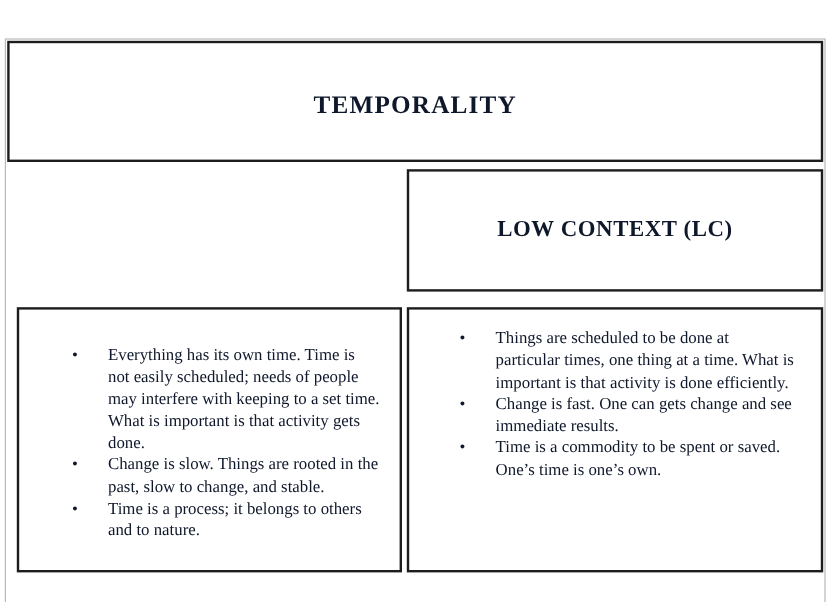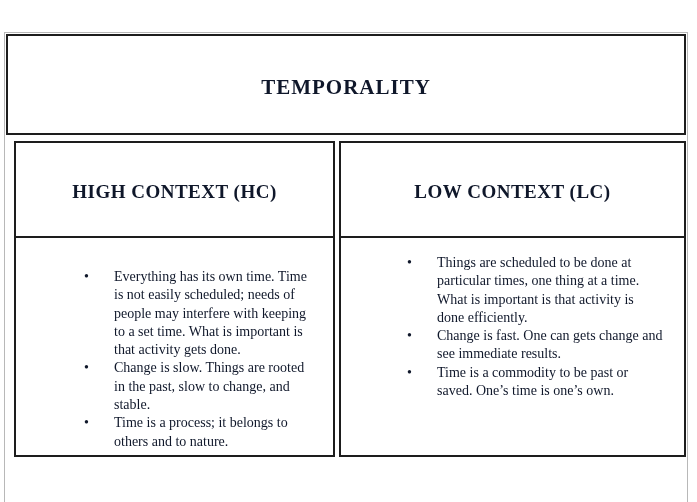--- a/index.html
+++ b/index.html
@@ -63,23 +63,22 @@
   }
   .header-left, .content-left {
     left: 14px;
     width: 321px;
   }
   .header-right, .content-right {
     left: 339px;
     width: 347px;
   }
   .content-box {
-    top: 208px;
+    top: 228px;
     height: 221px;
-    padding-left: 24px;
   }
   .content-box ul {
     list-style: none;
     margin: 0;
   }
   .content-left ul {
     padding: 30px 16px 0 44px;
   }
   .content-right ul {
     padding: 16px 20px 0 42px;
@@ -102,37 +101,34 @@
 <body>
 
 <div class="page">
 
   <div class="frame"></div>
 
   <div class="box title-box">
     <h1>TEMPORALITY</h1>
   </div>
 
-  <div class="box header-box header-left">
-    <h2>HIGH CONTEXT (HC)</h2>
-  </div>
 
   <div class="box content-box content-left">
     <ul>
       <li>Everything has its own time. Time is not easily scheduled; needs of people may interfere with keeping to a set time. What is important is that activity gets done.</li>
       <li>Change is slow. Things are rooted in the past, slow to change, and stable.</li>
       <li>Time is a process; it belongs to others and to nature.</li>
     </ul>
   </div>
 
   <div class="box header-box header-right">
     <h2>LOW CONTEXT (LC)</h2>
   </div>
 
   <div class="box content-box content-right">
     <ul>
       <li>Things are scheduled to be done at particular times, one thing at a time. What is important is that activity is done efficiently.</li>
       <li>Change is fast. One can gets change and see immediate results.</li>
-      <li>Time is a commodity to be past or saved. One’s time is one’s own.</li>
+      <li>Time is a commodity to be spent or saved. One’s time is one’s own.</li>
     </ul>
   </div>
 
 </div>
 
 </body></html>

